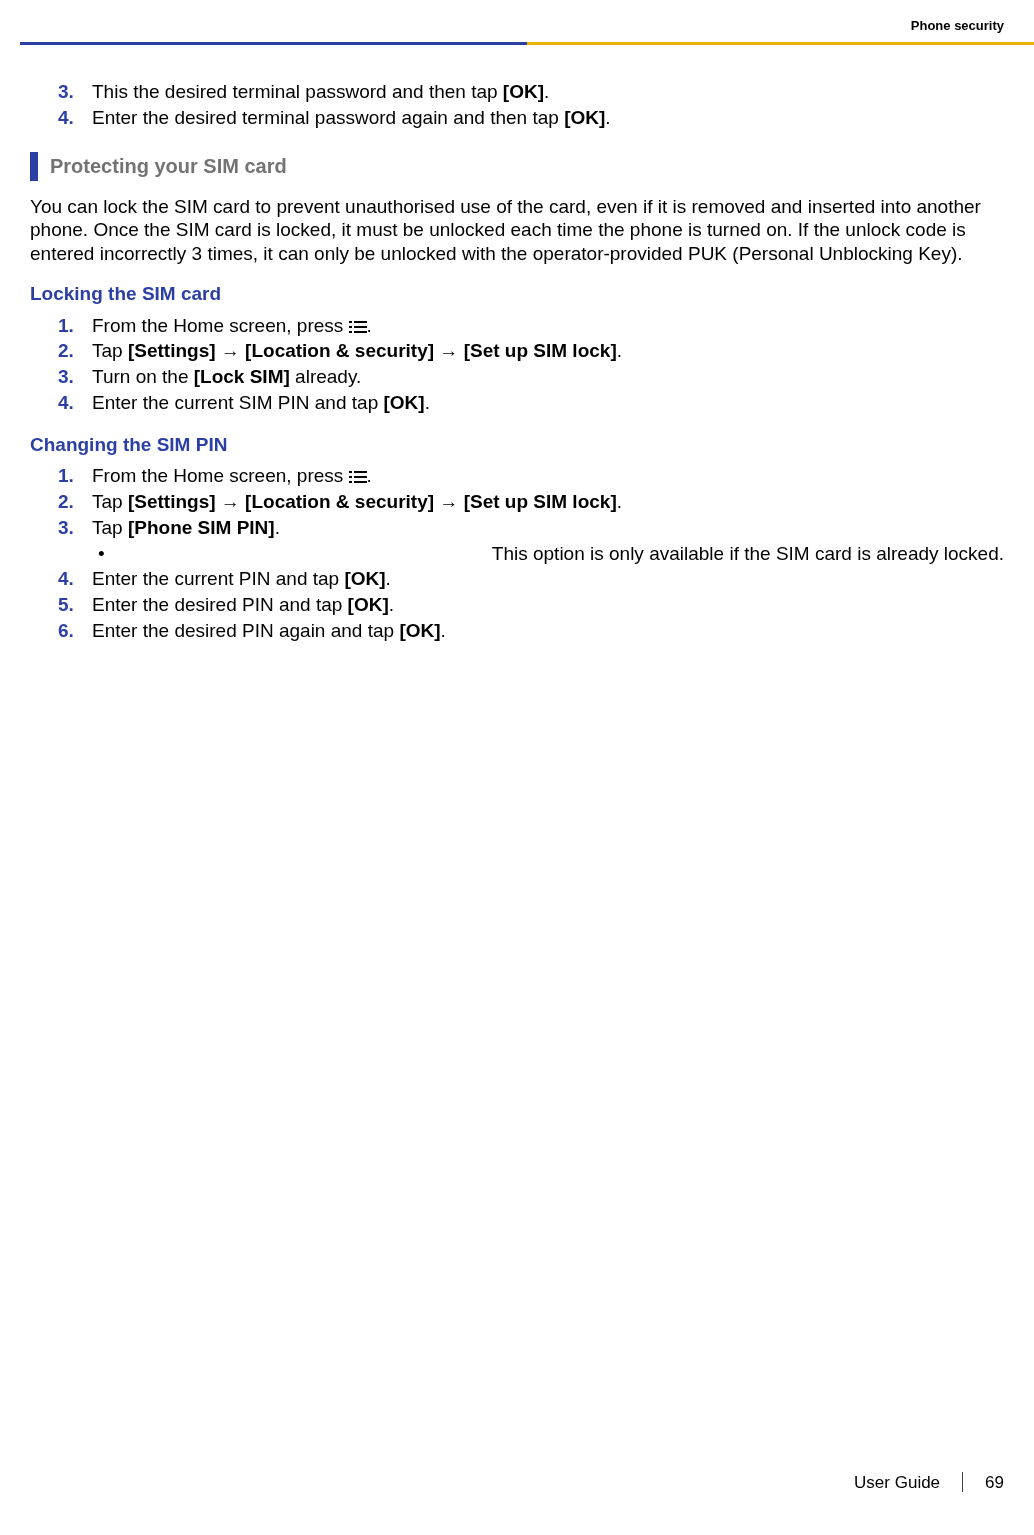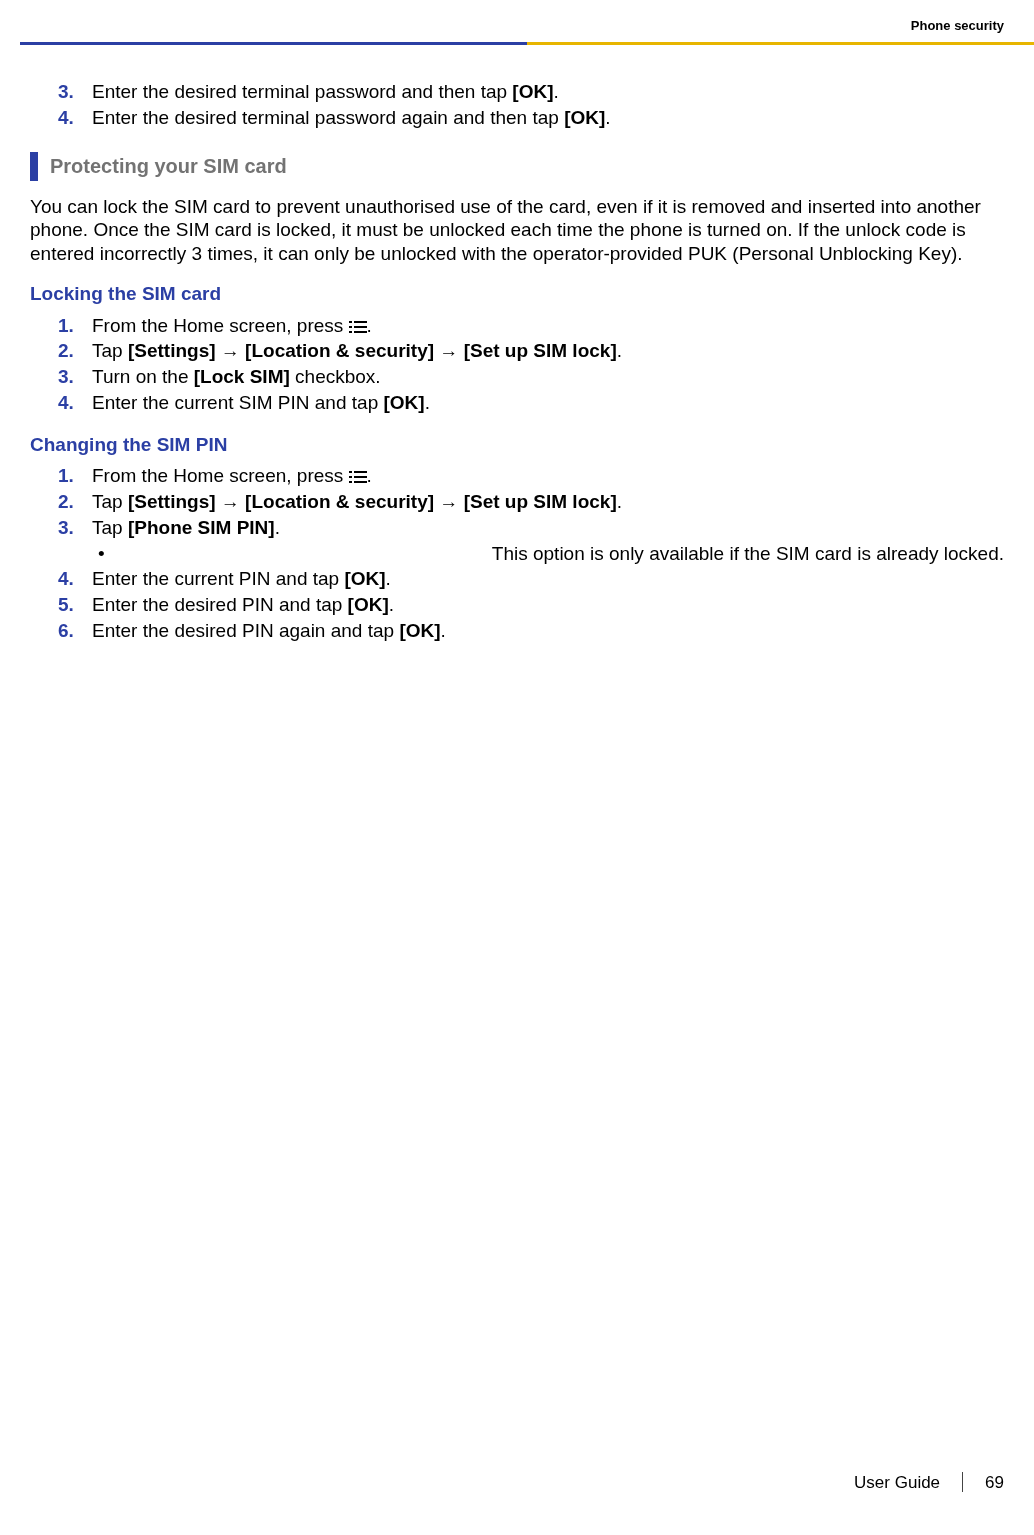--- a/index.html
+++ b/index.html
@@ -124,21 +124,21 @@
 <body>
 
 <div class="header-title">Phone security</div>
 <div class="color-rule"></div>
 
 <div class="content">
 
   <ol class="numlist">
     <li>
       <span class="num">3.</span>
-      <span>Enter the desired terminal password and then tap </span><span class="bold">[OK]</span><span>.</span>
+      <span>This the desired terminal password and then tap </span><span class="bold">[OK]</span><span>.</span>
     </li>
     <li>
       <span class="num">4.</span>
       <span>Enter the desired terminal password again and then tap </span><span class="bold">[OK]</span><span>.</span>
     </li>
   </ol>
 
   <div class="section-heading-wrap">
     <div class="section-accent"></div>
     <div class="section-heading">Protecting your SIM card</div>
@@ -159,21 +159,21 @@
             <rect x="0" y="11" width="3" height="2" fill="#000"></rect>
             <rect x="5" y="11" width="13" height="2" fill="#000"></rect>
           </svg></span><span>.</span>
     </li>
     <li>
       <span class="num">2.</span>
       <span>Tap </span><span class="bold">[Settings]</span><span class="arrow"> → </span><span class="bold">[Location &amp; security]</span><span class="arrow"> → </span><span class="bold">[Set up SIM lock]</span><span>.</span>
     </li>
     <li>
       <span class="num">3.</span>
-      <span>Turn on the </span><span class="bold">[Lock SIM]</span><span> checkbox.</span>
+      <span>Turn on the </span><span class="bold">[Lock SIM]</span><span> already.</span>
     </li>
     <li>
       <span class="num">4.</span>
       <span>Enter the current SIM PIN and tap </span><span class="bold">[OK]</span><span>.</span>
     </li>
   </ol>
 
   <div class="subheading">Changing the SIM PIN</div>
 
   <ol class="numlist">

